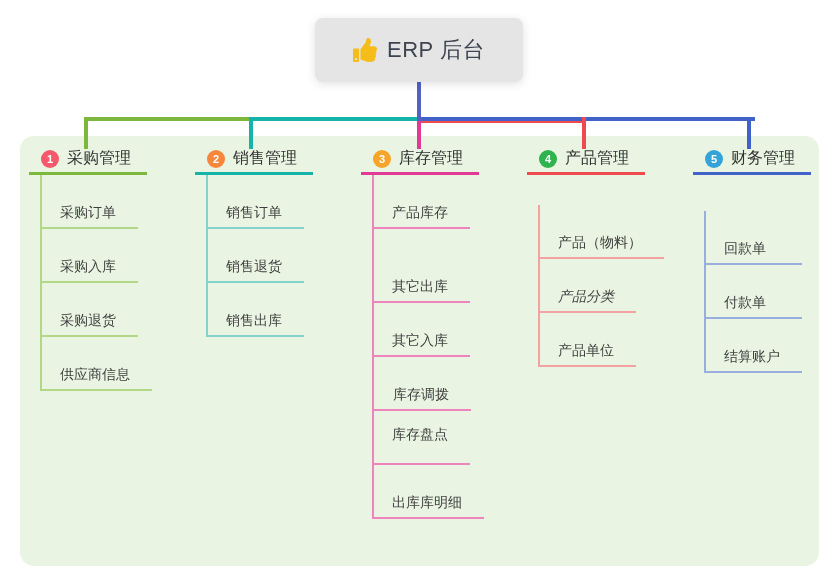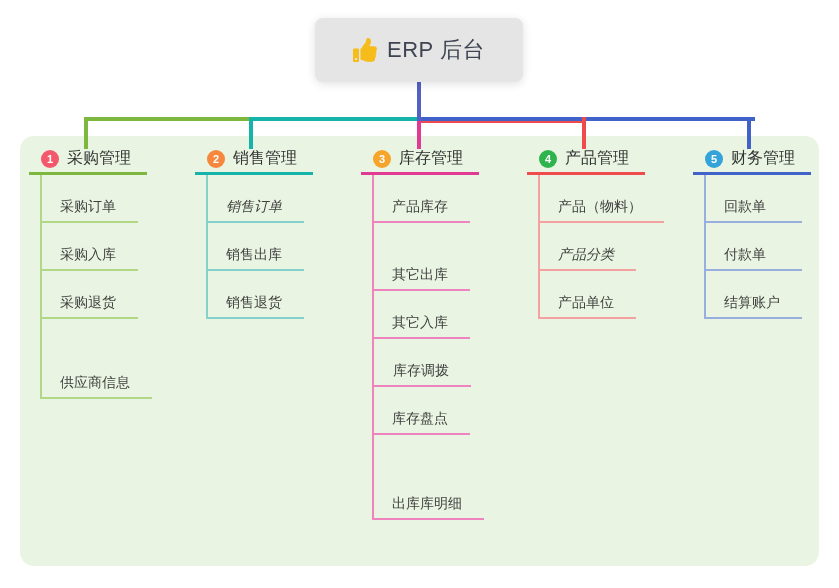--- a/index.html
+++ b/index.html
@@ -23,21 +23,21 @@
     display:flex;align-items:center;gap:8px;height:30px;width:118px;
     border-bottom:3px solid;cursor:pointer;padding-left:12px;box-sizing:border-box;
   }
   .badge{
     width:18px;height:18px;border-radius:50%;flex:0 0 auto;
     color:#fff;font-size:11px;font-weight:bold;line-height:18px;text-align:center;
   }
   .branch-label{font-size:16px;font-weight:500;color:#333;white-space:nowrap;}
   .children{margin-left:11px;border-left:2px solid;}
   .child{
-    height:48px;width:max-content;min-width:96px;box-sizing:border-box;
+    height:54px;width:max-content;min-width:96px;box-sizing:border-box;
     display:flex;align-items:flex-end;border-bottom:2px solid;
     padding:0 22px 5px 18px;cursor:pointer;
   }
   .child-label{font-size:14px;color:#3f3f3f;white-space:nowrap;}
 </style>
 </head>
 <body>
 
 <div id="canvas" style="background: rgb(255, 255, 255);">
   <div id="panel" style="background: rgb(233, 245, 226);"></div>
@@ -73,39 +73,39 @@
         <div class="children" style="border-left-color: rgb(178, 215, 134);">
           <div class="child" style="border-bottom-color: rgb(178, 215, 134);">
             <span class="child-label">采购订单</span>
           </div>
           <div class="child" style="border-bottom-color: rgb(178, 215, 134);">
             <span class="child-label">采购入库</span>
           </div>
           <div class="child" style="border-bottom-color: rgb(178, 215, 134);">
             <span class="child-label">采购退货</span>
           </div>
-          <div class="child" style="border-bottom-color: rgb(178, 215, 134); margin-top: 32px;">
+          <div class="child" style="border-bottom-color: rgb(178, 215, 134);">
             <span class="child-label">供应商信息</span>
           </div>
         </div>
       </div>
       <div class="branch" style="left: 195px;">
         <div class="branch-header" style="border-bottom-color: rgb(22, 179, 170);">
           <span class="badge" style="background: rgb(246, 135, 61);">2</span>
           <span class="branch-label">销售管理</span>
         </div>
         <div class="children" style="border-left-color: rgb(131, 210, 203);">
-          <div class="child" style="border-bottom-color: rgb(131, 210, 203); font-style: italic;">
+          <div class="child" style="border-bottom-color: rgb(131, 210, 203);">
             <span class="child-label">销售订单</span>
           </div>
           <div class="child" style="border-bottom-color: rgb(131, 210, 203);">
-            <span class="child-label">销售出库</span>
+            <span class="child-label">销售退货</span>
           </div>
           <div class="child" style="border-bottom-color: rgb(131, 210, 203);">
-            <span class="child-label">销售退货</span>
+            <span class="child-label">销售出库</span>
           </div>
         </div>
       </div>
       <div class="branch" style="left: 361px;">
         <div class="branch-header" style="border-bottom-color: rgb(225, 58, 148);">
           <span class="badge" style="background: rgb(247, 164, 43);">3</span>
           <span class="branch-label">库存管理</span>
         </div>
         <div class="children" style="border-left-color: rgb(239, 131, 189);">
           <div class="child" style="border-bottom-color: rgb(239, 131, 189);">
@@ -113,52 +113,52 @@
           </div>
           <div class="child" style="border-bottom-color: rgb(239, 131, 189); margin-top: 20px;">
             <span class="child-label">其它出库</span>
           </div>
           <div class="child" style="border-bottom-color: rgb(239, 131, 189);">
             <span class="child-label">其它入库</span>
           </div>
           <div class="child" style="border-bottom-color: rgb(239, 131, 189); padding-left: 19px;">
             <span class="child-label">库存调拨</span>
           </div>
-          <div class="child" style="border-bottom-color: rgb(239, 131, 189);">
+          <div class="child" style="border-bottom-color: rgb(239, 131, 189); align-items: center;">
             <span class="child-label">库存盘点</span>
           </div>
-          <div class="child" style="border-bottom-color: rgb(239, 131, 189); margin-top: 37px;">
+          <div class="child" style="border-bottom-color: rgb(239, 131, 189);">
             <span class="child-label">出库库明细</span>
           </div>
         </div>
       </div>
       <div class="branch" style="left: 527px;">
         <div class="branch-header" style="border-bottom-color: rgb(239, 74, 78);">
           <span class="badge" style="background: rgb(47, 179, 77);">4</span>
           <span class="branch-label">产品管理</span>
         </div>
-        <div class="children" style="border-left-color: rgb(244, 161, 161);">
+        <div class="children" style="border-left-color: rgb(244, 161, 161); margin-top: 30px;">
           <div class="child" style="border-bottom-color: rgb(244, 161, 161);">
             <span class="child-label">产品（物料）</span>
           </div>
           <div class="child" style="border-bottom-color: rgb(244, 161, 161); font-style: italic;">
             <span class="child-label">产品分类</span>
           </div>
           <div class="child" style="border-bottom-color: rgb(244, 161, 161);">
             <span class="child-label">产品单位</span>
           </div>
         </div>
       </div>
       <div class="branch" style="left: 693px;">
         <div class="branch-header" style="border-bottom-color: rgb(65, 98, 200);">
           <span class="badge" style="background: rgb(51, 163, 218);">5</span>
           <span class="branch-label">财务管理</span>
         </div>
         <div class="children" style="border-left-color: rgb(151, 174, 222);">
-          <div class="child" style="border-bottom-color: rgb(151, 174, 222);">
+          <div class="child" style="border-bottom-color: rgb(151, 174, 222); margin-top: 36px;">
             <span class="child-label">回款单</span>
           </div>
           <div class="child" style="border-bottom-color: rgb(151, 174, 222);">
             <span class="child-label">付款单</span>
           </div>
           <div class="child" style="border-bottom-color: rgb(151, 174, 222);">
             <span class="child-label">结算账户</span>
           </div>
         </div>
       </div>

